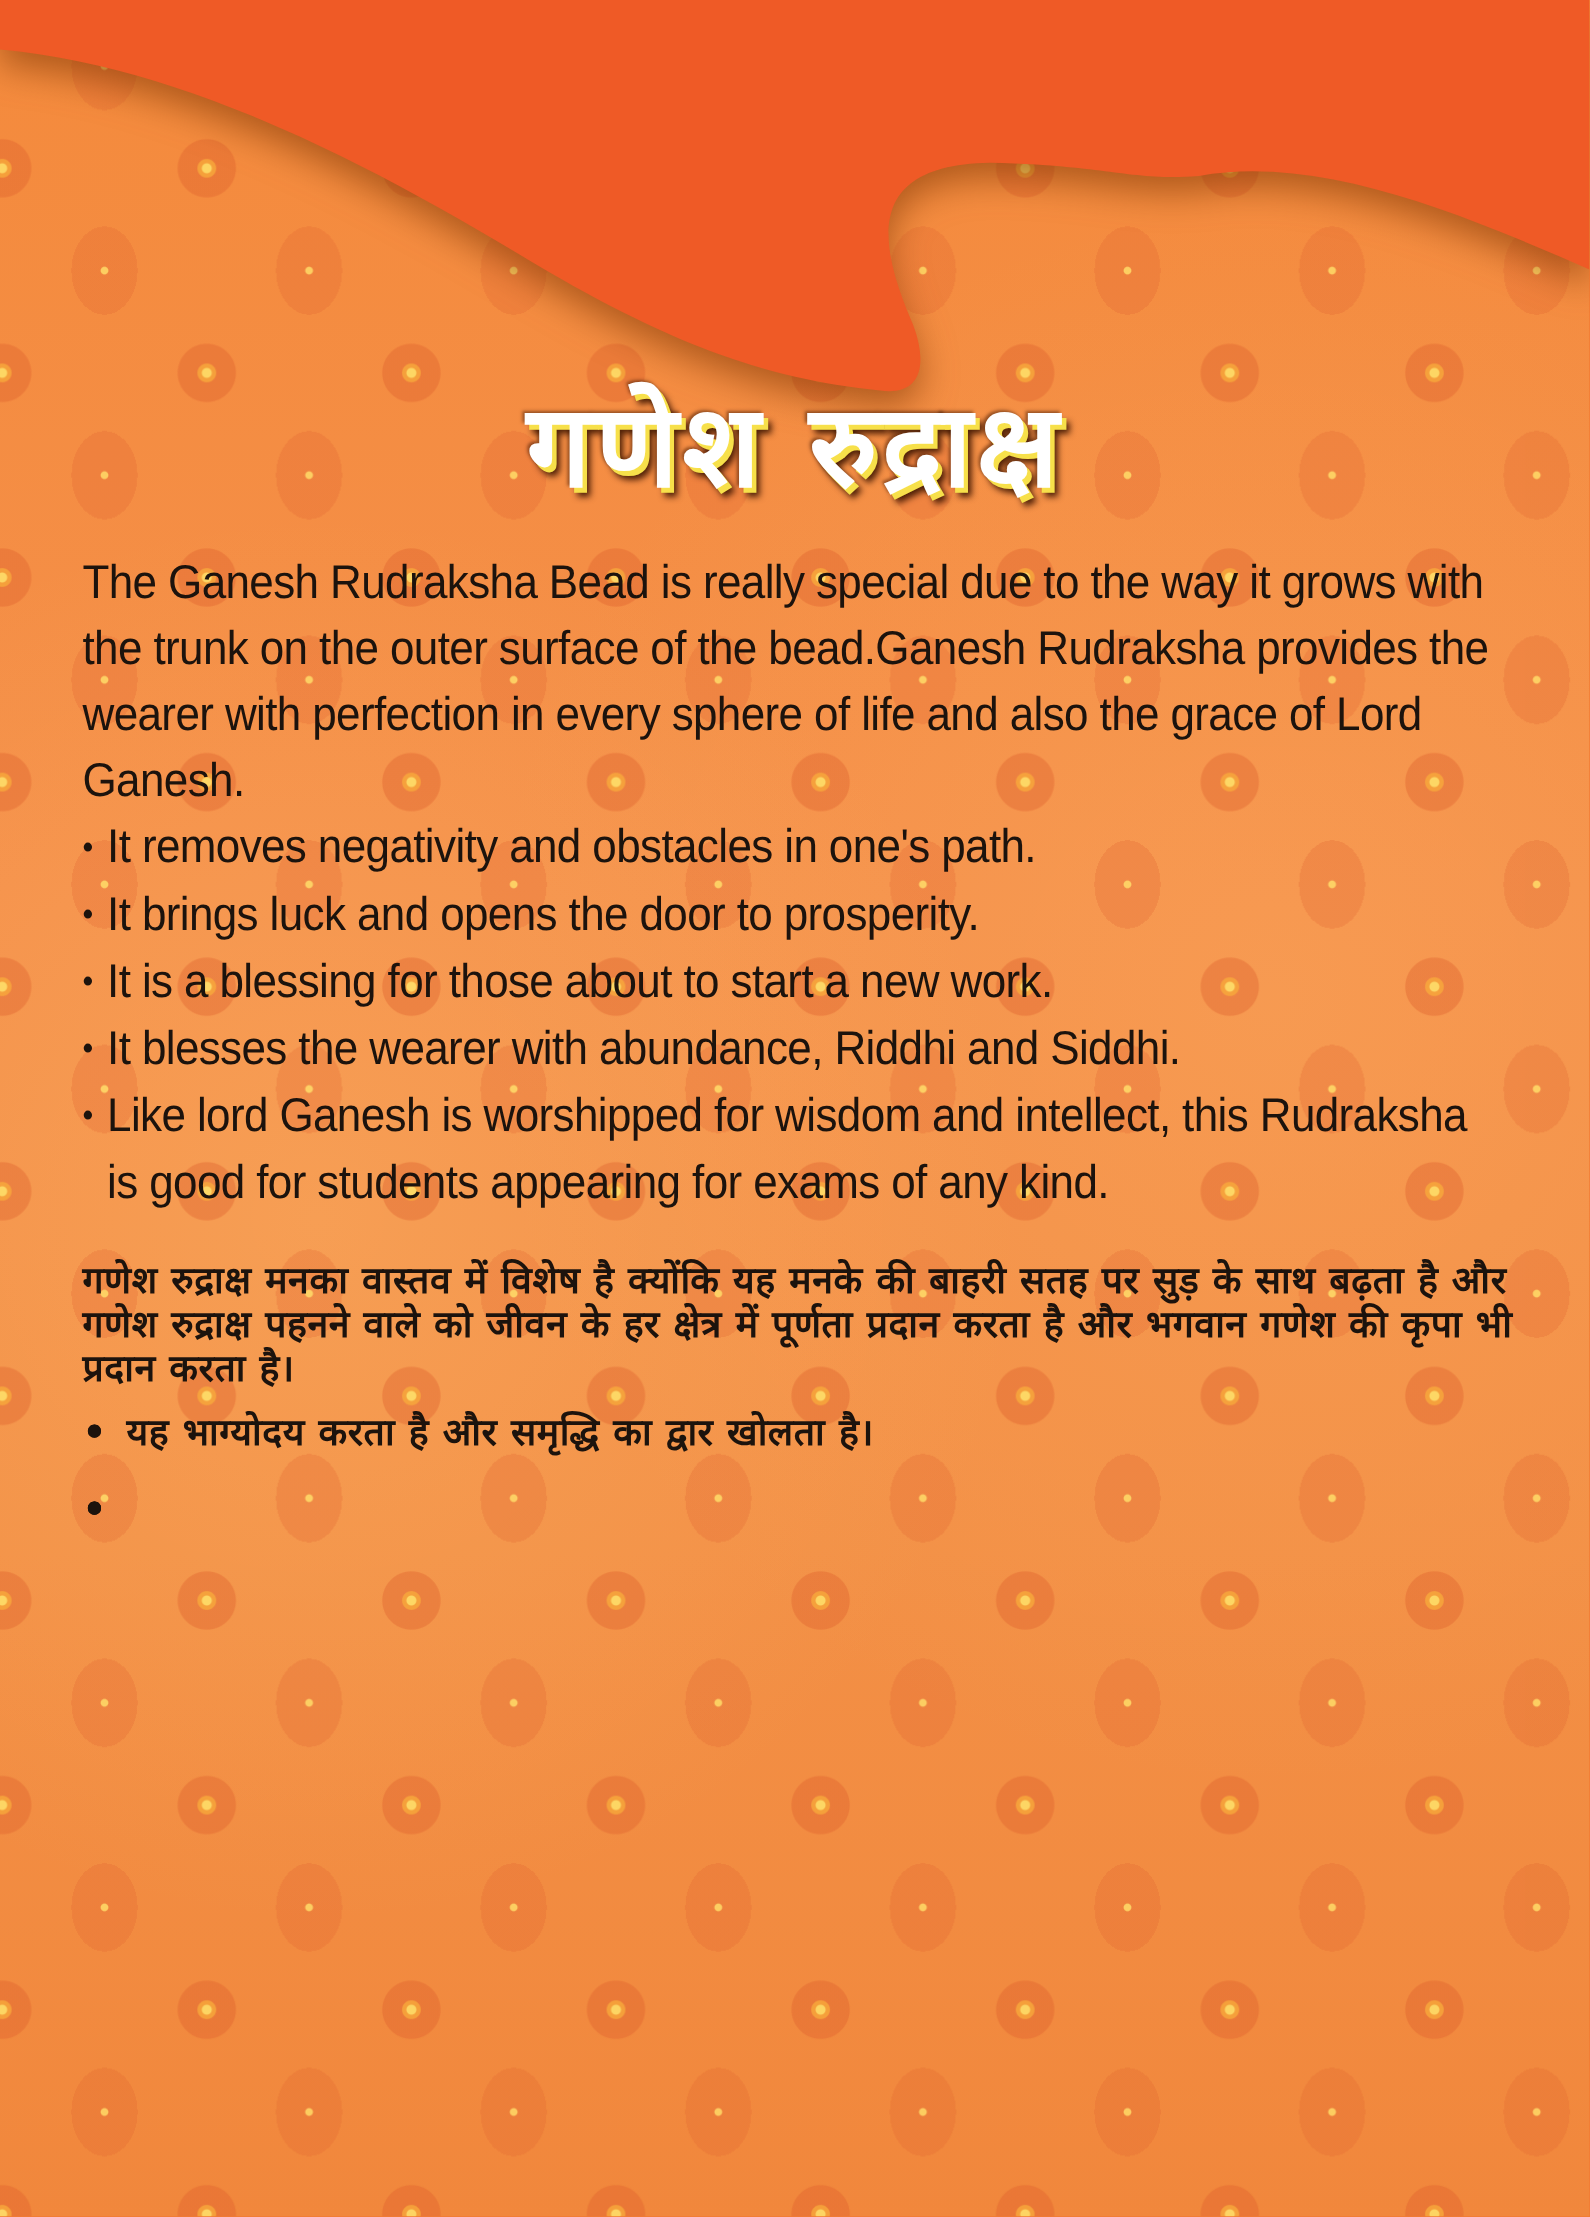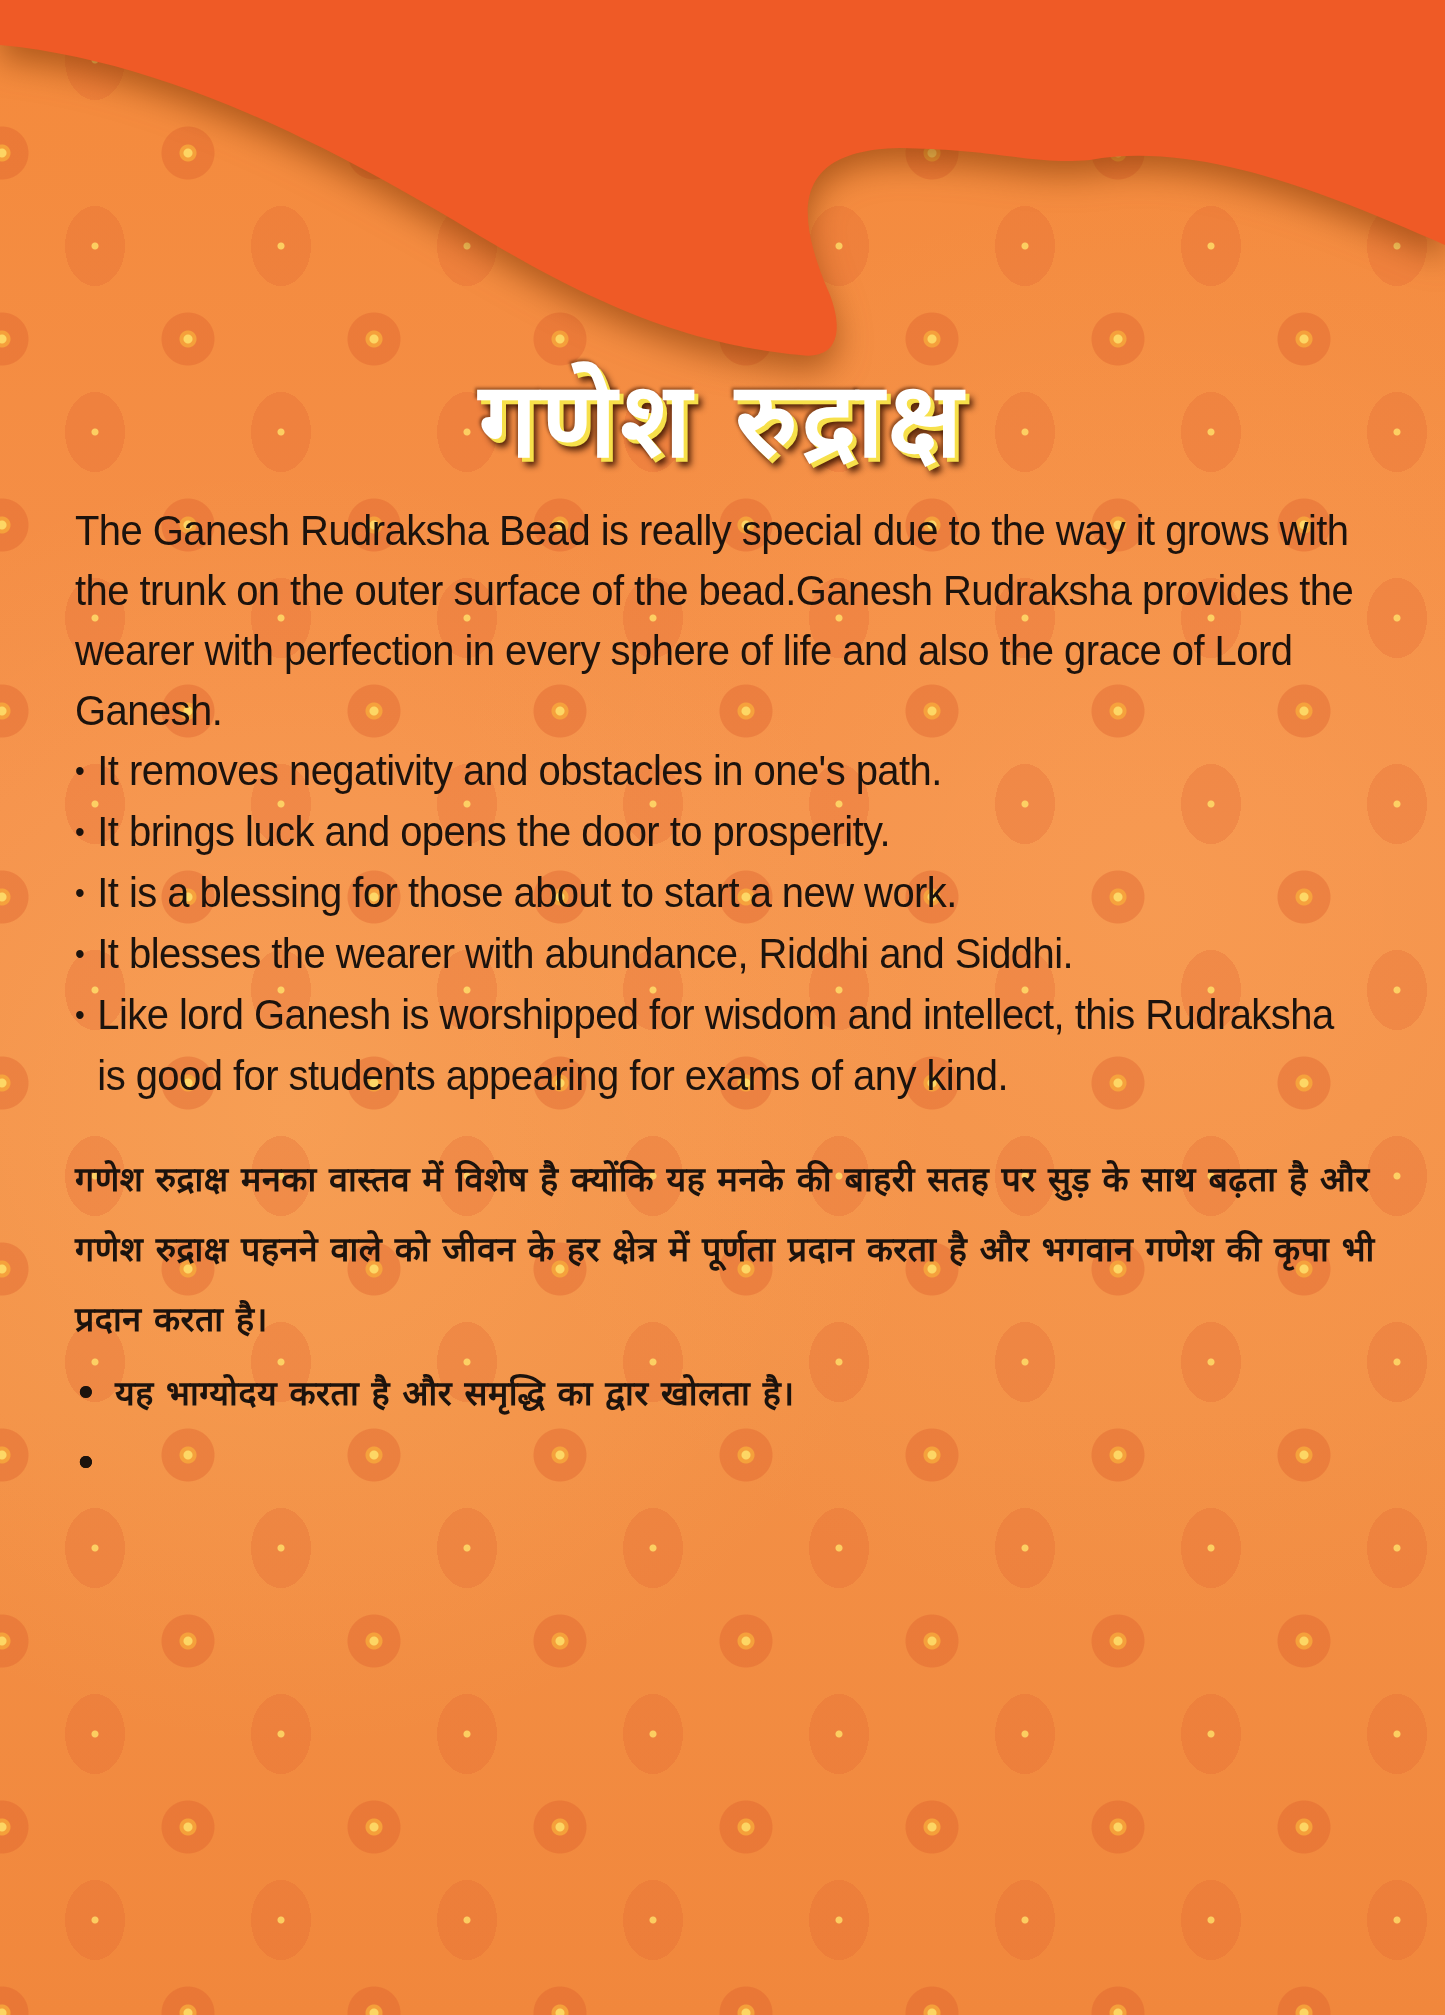--- a/index.html
+++ b/index.html
@@ -31,21 +31,21 @@
       radial-gradient(ellipse 30px 40px, rgba(225,100,50,0.35) 0 100%, transparent 100%);
     background-size: 186px 186px, 186px 186px;
     background-position: 2px 153px, 2px 153px;
     opacity: 0.8;
   }
   .topwave {
     position: absolute; left: 0; top: 0; width: 1445px; height: 420px;
     filter: drop-shadow(0 14px 16px rgba(120,50,0,0.55));
   }
   .title {
-    position: absolute; left: 0; right: 0; top: 345px;
+    position: absolute; left: 0; right: 0; top: 331px;
     text-align: center;
     font-family: "DejaVu Sans", sans-serif;
     font-weight: bold;
     font-size: 104px;
     color: #ffffff;
     letter-spacing: 4px;
     text-shadow: 4px 4px 0 #f7e04a, 7px 8px 6px rgba(60,20,0,0.9), -2px -2px 3px rgba(60,20,0,0.5);
   }
   .content {
     position: absolute; left: 40px; top: 500px; width: 1380px;
@@ -62,21 +62,21 @@
   .en-list li {
     font-size: 43px; line-height: 61px;
     letter-spacing: -0.6px;
     position: relative; padding-left: 24px;
     transform: scaleX(0.93); transform-origin: left;
   }
   .bullet { position: absolute; left: 0; top: 0; font-size: 30px; }
   .hi-para {
     margin: 38px 0 0 0;
     font-family: "DejaVu Sans", sans-serif; font-weight: bold;
-    font-size: 34px; line-height: 70px; letter-spacing: 0.5px;
+    font-size: 34px; line-height: 40px; letter-spacing: 0.5px;
     width: 1345px;
   }
   .hi-list { list-style: none; padding: 0; margin: 4px 0 0 0; }
   .hi-list li {
     font-family: "DejaVu Sans", sans-serif; font-weight: bold;
     font-size: 34px; line-height: 70px; letter-spacing: 0.5px;
     position: relative; padding-left: 40px; width: 1310px;
   }
   .hi-list .bullet { font-size: 34px; top: 0; }
 </style>

